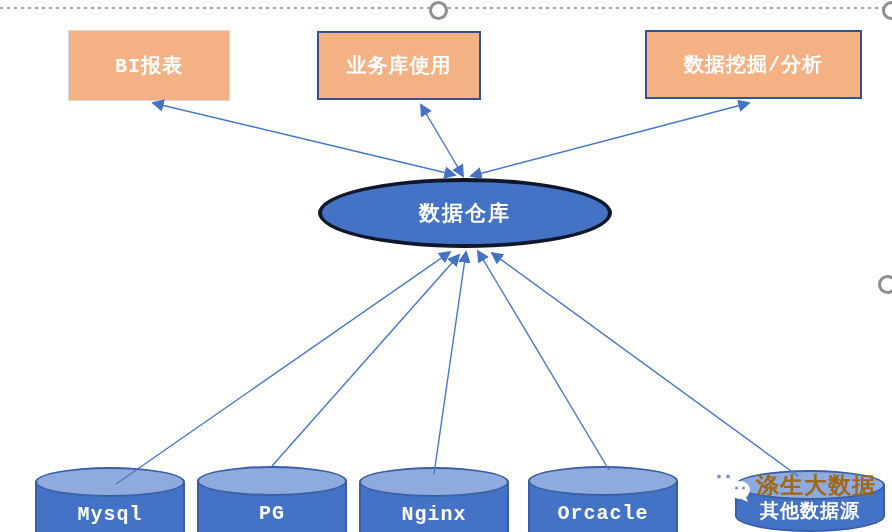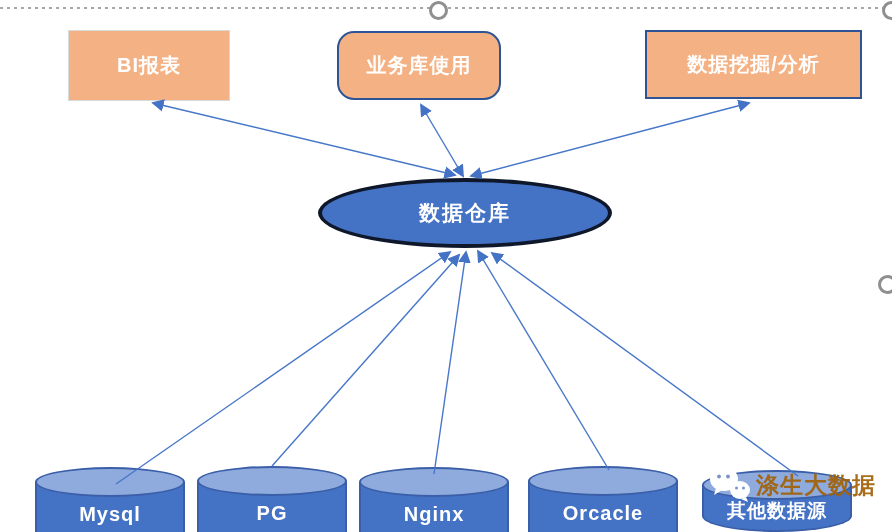--- a/index.html
+++ b/index.html
@@ -1,18 +1,18 @@
 <!DOCTYPE html>
 <html><head>
 <meta charset="utf-8">
 <style>
   html,body{margin:0;padding:0;background:#fff;}
   #canvas{
     position:relative;width:892px;height:532px;overflow:hidden;background:#ffffff;
-    font-family:Liberation Sans, sans-serif;
+    font-family:Liberation Mono, monospace;
   }
   
   .sel-border-top{
     position:absolute;left:0;top:7px;width:892px;height:2px;
     background:repeating-linear-gradient(90deg,#a6a6a6 0 3px,transparent 3px 7px);
   }
   .sel-handle{
     position:absolute;width:13px;height:13px;border:3px solid #8f8f8f;background:#fff;
     border-radius:50%;box-sizing:content-box;
   }
@@ -69,21 +69,21 @@
 <div id="canvas">
 
   <div class="sel-border-top"></div>
   <div class="sel-handle" style="left:429px;top:1px;"></div>
   <div class="sel-handle" style="left:882px;top:1px;"></div>
   <div class="sel-handle" style="left:878px;top:275px;"></div>
 
   <div class="app-box light-border" style="left:68px;top:30px;width:162px;height:71px;">
     <span>BI报表</span>
   </div>
-  <div class="app-box blue-border" style="left:337px;top:31px;width:164px;height:69px;border-radius:17px;">
+  <div class="app-box blue-border" style="left:317px;top:31px;width:164px;height:69px;">
     <span>业务库使用</span>
   </div>
   <div class="app-box blue-border" style="left:645px;top:30px;width:217px;height:69px;">
     <span>数据挖掘/分析</span>
   </div>
 
   <div class="warehouse">
     <span>数据仓库</span>
   </div>
 
@@ -100,21 +100,21 @@
   <div class="cylinder" style="left:359px;top:467px;">
     <div class="cyl-body"></div>
     <div class="cyl-top"></div>
     <div class="cyl-label">Nginx</div>
   </div>
   <div class="cylinder" style="left:528px;top:466px;">
     <div class="cyl-body"></div>
     <div class="cyl-top"></div>
     <div class="cyl-label">Orcacle</div>
   </div>
-  <div class="cylinder short" style="left:702px;top:470px;">
+  <div class="cylinder short" style="left:735px;top:470px;">
     <div class="cyl-body"></div>
     <div class="cyl-top"></div>
     <div class="cyl-label" style="font-size:19px;">其他数据源</div>
   </div>
 
   <svg id="connectors" width="892" height="532" viewBox="0 0 892 532">
     <defs>
       <marker id="arrow" viewBox="0 0 10 10" refX="8.5" refY="5" markerWidth="9" markerHeight="9" orient="auto-start-reverse">
         <path d="M0,0 L10,5 L0,10 z" fill="#4472C4"></path>
       </marker>

